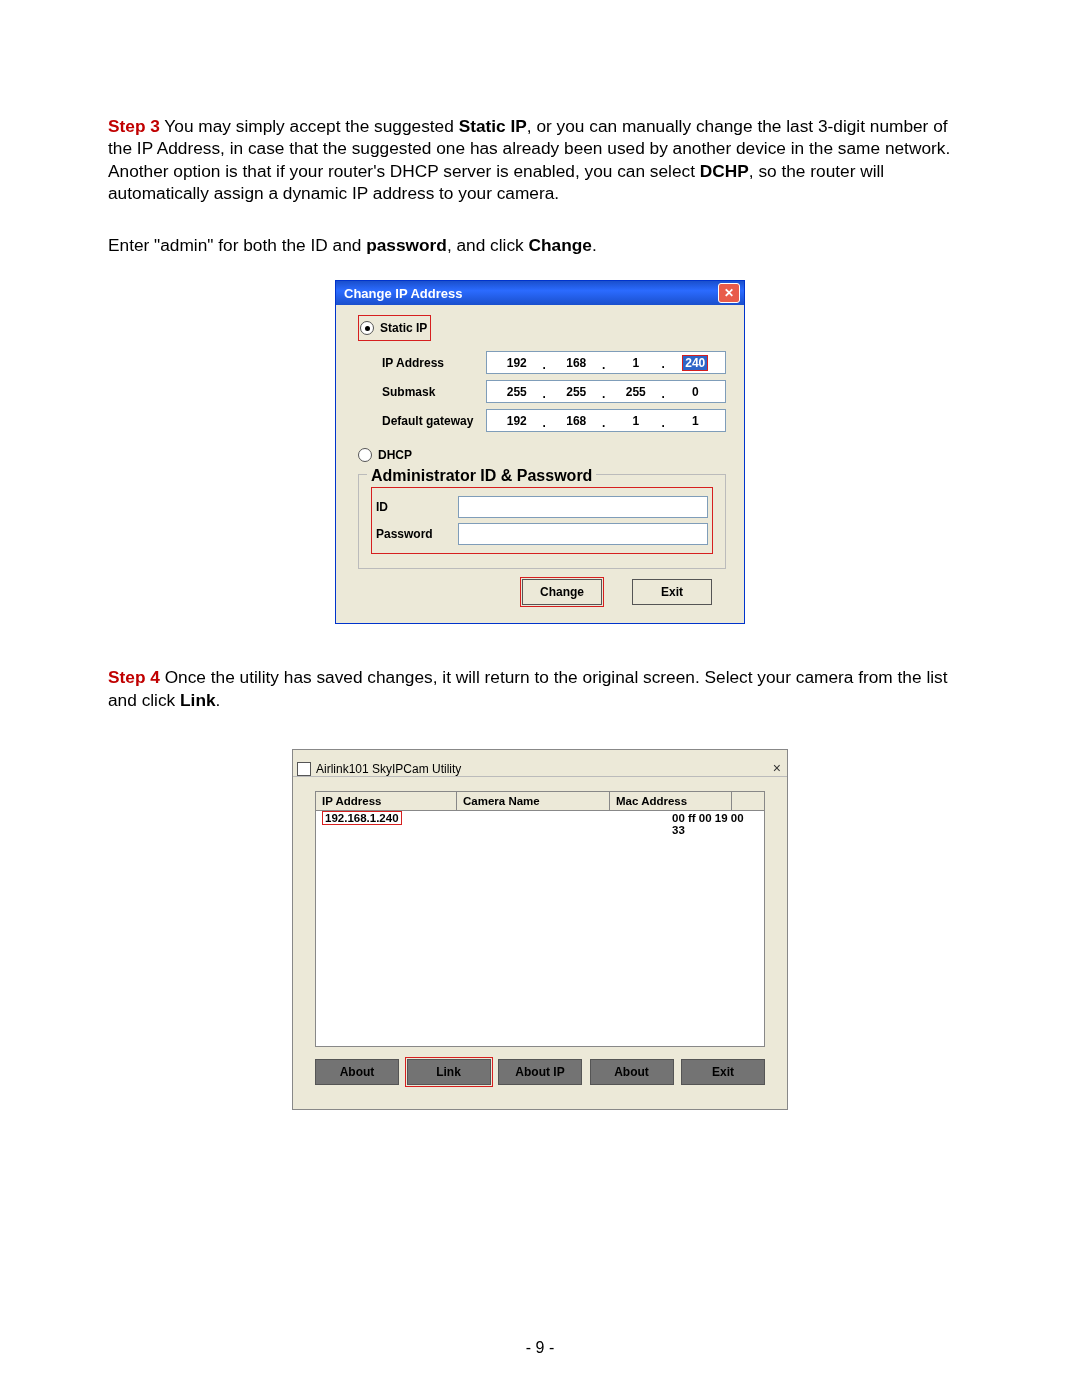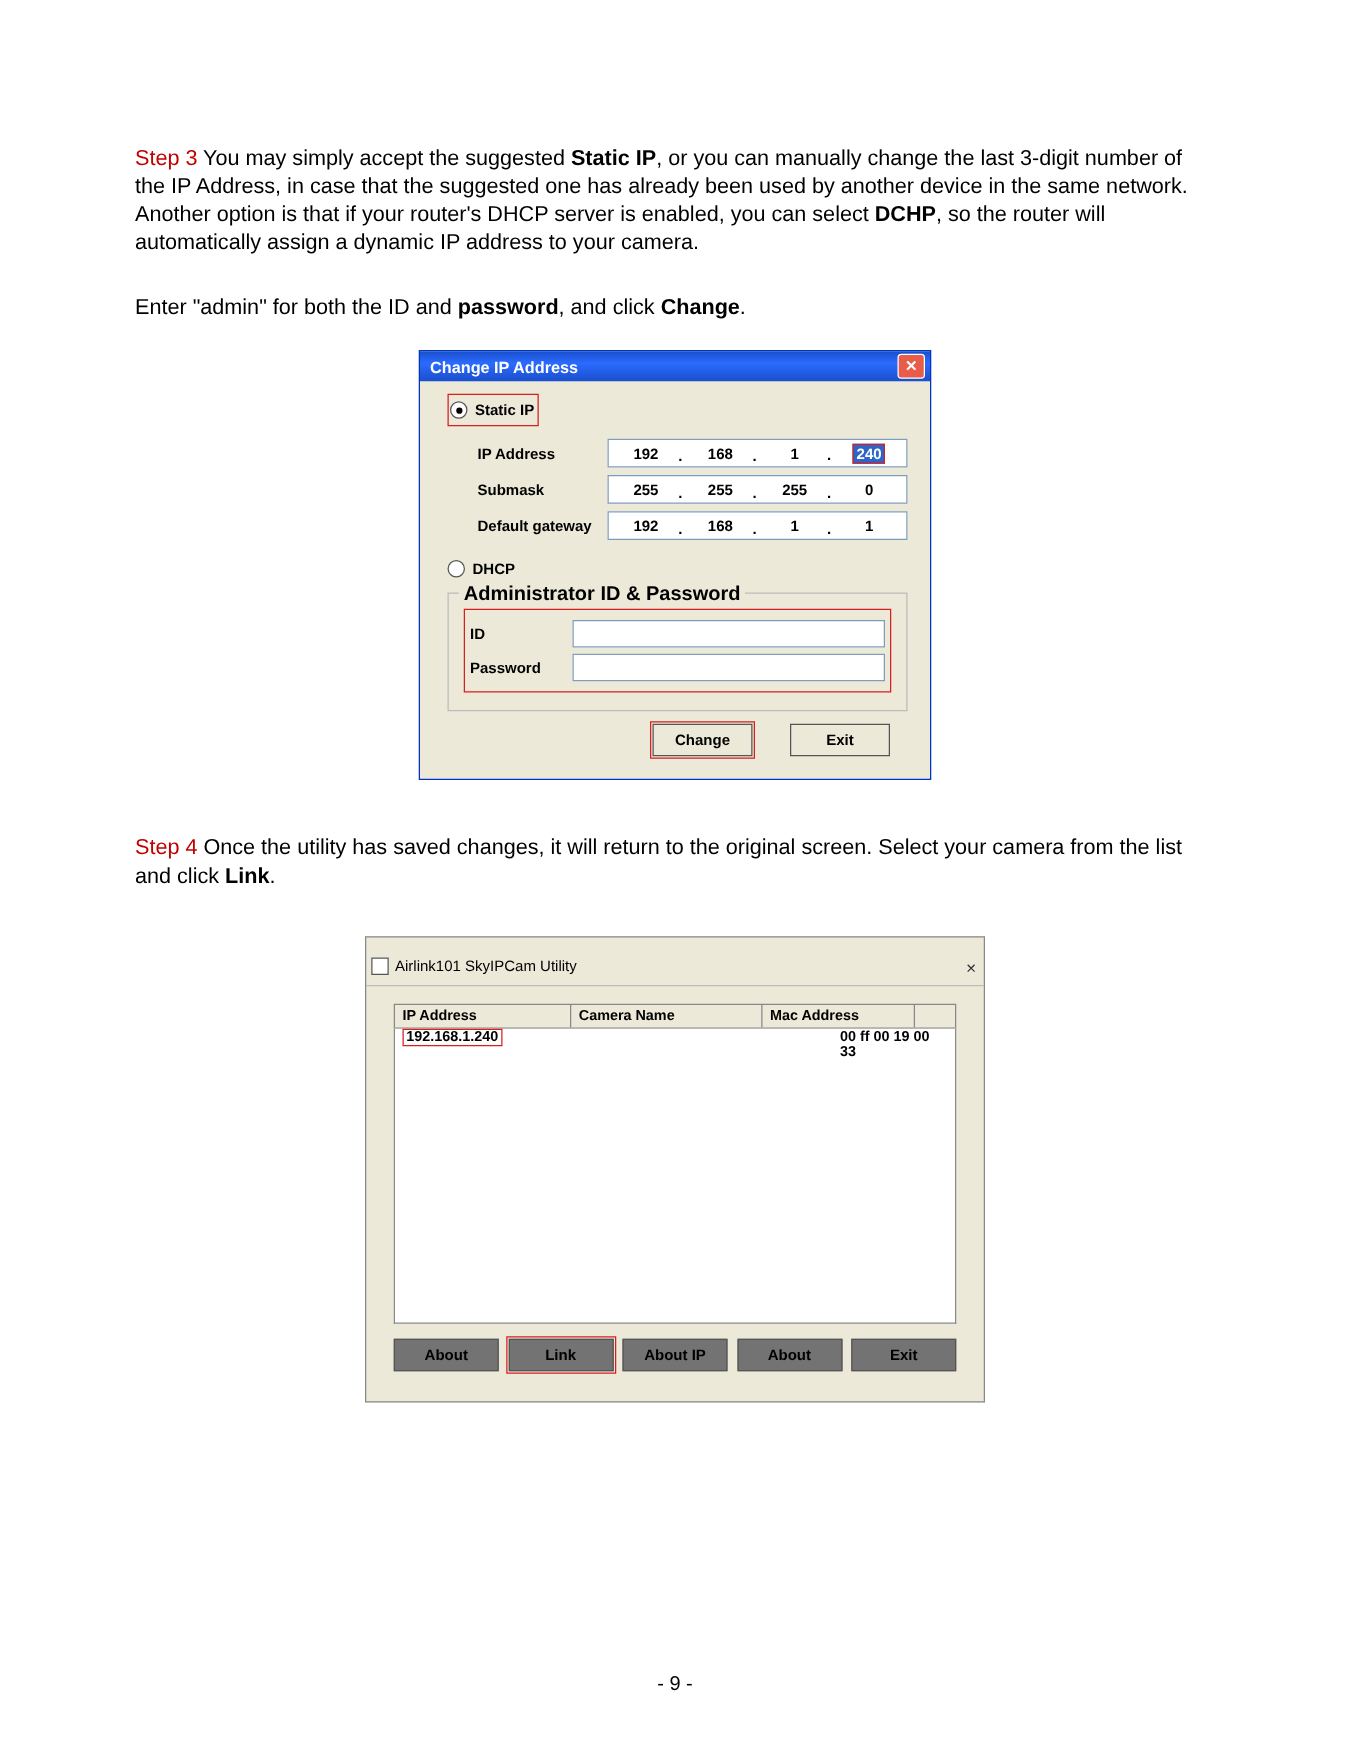--- a/index.html
+++ b/index.html
@@ -1,19 +1,19 @@
 <!DOCTYPE html>
 <html><head>
 <meta charset="utf-8">
 <style>
   html,body{margin:0;padding:0;background:#fff;font-family:Arial,Helvetica,sans-serif;color:#000;}
   .page{width:1080px;height:1397px;box-sizing:border-box;padding:115px 108px 0 108px;position:relative;}
   p{margin:0 0 3px 0;font-size:17.3px;line-height:1.3;}
   .bold{font-weight:bold;}
-  .red{color:#c00000;font-weight:normal;}
+  .red{color:#c00000;font-weight:bold;}
   .gap{height:26px;}
   .centered{display:flex;justify-content:center;margin-top:24px;}
   
   .dlg1{width:408px;border:1px solid #0033cc;background:#ece9d8;font-family:Tahoma,Arial,sans-serif;font-size:12px;}
   .dlg1-title{height:24px;background:linear-gradient(#1a4fcc,#2b6bff 40%,#1a4fcc);color:#fff;font-weight:bold;display:flex;align-items:center;justify-content:space-between;padding:0 4px 0 8px;font-size:13px;}
   .dlg1-close{width:20px;height:18px;background:#e85c4a;border:1px solid #fff;border-radius:3px;display:flex;align-items:center;justify-content:center;color:#fff;font-weight:bold;font-size:12px;}
   .dlg1-body{padding:10px 18px 12px 22px;}
   .radio-row{display:flex;align-items:center;font-weight:bold;padding:4px 0;}
   .radio{width:12px;height:12px;border-radius:50%;border:1px solid #555;background:#fff;display:inline-flex;align-items:center;justify-content:center;margin-right:6px;}
   .radio.sel::after{content:"";width:5px;height:5px;border-radius:50%;background:#000;}
@@ -29,21 +29,21 @@
   .group-title{position:absolute;top:-8px;left:8px;background:#ece9d8;padding:0 4px;font-weight:bold;font-size:16px;}
   .inrow{display:flex;align-items:center;margin:5px 0;}
   .inlabel{width:82px;font-weight:bold;}
   .txtbox{flex:1;height:20px;background:#fff;border:1px solid #7f9db9;}
   .frame-red{border:1.7px solid #d61f1f;padding:3px 4px;margin-top:4px;}
   .btnrow1{display:flex;justify-content:flex-end;gap:30px;padding:10px 14px 6px 0;}
   .winbtn{width:78px;height:24px;background:#ece9d8;border:1px solid #555;font-weight:bold;font-size:12px;display:flex;align-items:center;justify-content:center;}
   .winbtn.hl{outline:1.7px solid #d61f1f;outline-offset:1px;}
   
   .dlg2{width:494px;border:1px solid #888;background:#ece9d8;font-family:Tahoma,Arial,sans-serif;font-size:12px;}
-  .dlg2-title{height:22px;display:flex;align-items:flex-start;justify-content:space-between;padding:16px 6px 0 4px;font-size:12px;border-bottom:1px solid #bbb;}
+  .dlg2-title{height:22px;display:flex;align-items:flex-end;justify-content:space-between;padding:4px 6px 0 4px;font-size:12px;border-bottom:1px solid #bbb;}
   .doc-ico{width:12px;height:12px;border:1px solid #555;background:#fff;margin-right:5px;display:inline-block;}
   .dlg2-close{font-size:14px;color:#333;}
   .dlg2-body{padding:14px 22px 24px 22px;}
   .tblhdr{display:flex;background:#ece9d8;border:1px solid #888;}
   .th{border-right:1px solid #888;padding:3px 6px;font-weight:bold;font-size:11.5px;}
   .th1{width:128px;}.th2{width:140px;}.th3{flex:1;}.th4{width:20px;border-right:none;}
   .tblbody{height:235px;background:#fff;border:1px solid #888;border-top:none;}
   .trow{display:flex;padding:1px 6px;font-weight:bold;font-size:11.5px;gap:41px;}
   .td-ip{width:128px;}
   .td-ip span{border:1.7px solid #d61f1f;padding:0 2px;}

